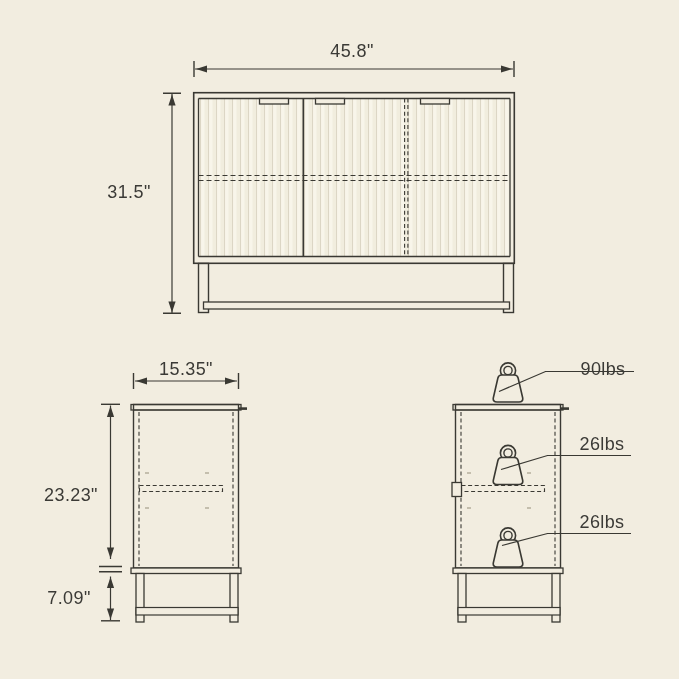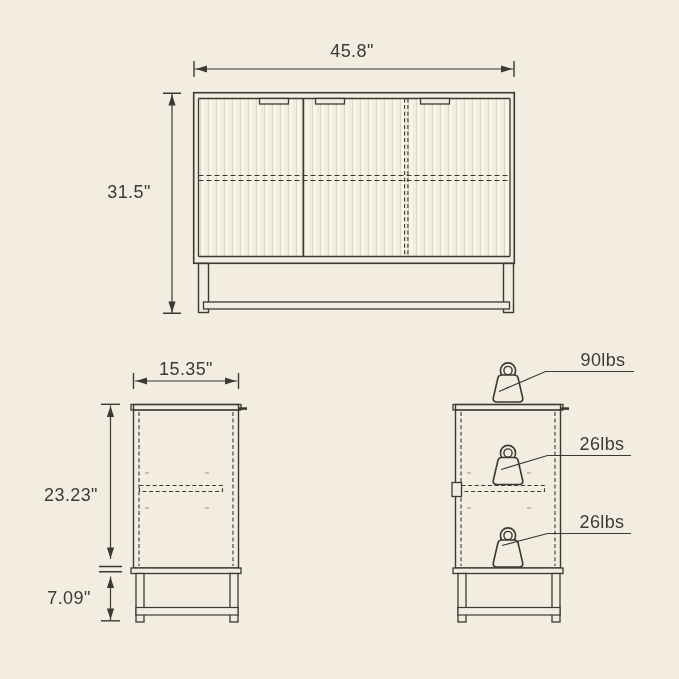--- a/index.html
+++ b/index.html
@@ -124,17 +124,17 @@
       <path stroke-width="1.2" d="M501,469.5 L547.5,455.5 H631"></path>
       <path stroke-width="1.2" d="M502,545.5 L547.5,533.5 H631"></path>
     </g>
   </svg>
 
   <div class="dim-label" style="left:300px;top:42px;width:104px;">45.8"</div>
   <div class="dim-label" style="left:98px;top:183px;width:62px;">31.5"</div>
   <div class="dim-label" style="left:134px;top:360px;width:104px;">15.35"</div>
   <div class="dim-label" style="left:38px;top:486px;width:66px;">23.23"</div>
   <div class="dim-label" style="left:36px;top:589px;width:66px;">7.09"</div>
-  <div class="dim-label" style="left:553px;top:351px;width:100px;">90lbs</div>
+  <div class="dim-label" style="left:553px;top:360px;width:100px;">90lbs</div>
   <div class="dim-label" style="left:552px;top:435px;width:100px;">26lbs</div>
   <div class="dim-label" style="left:552px;top:513px;width:100px;">26lbs</div>
 
 </div>
 
 </body></html>

